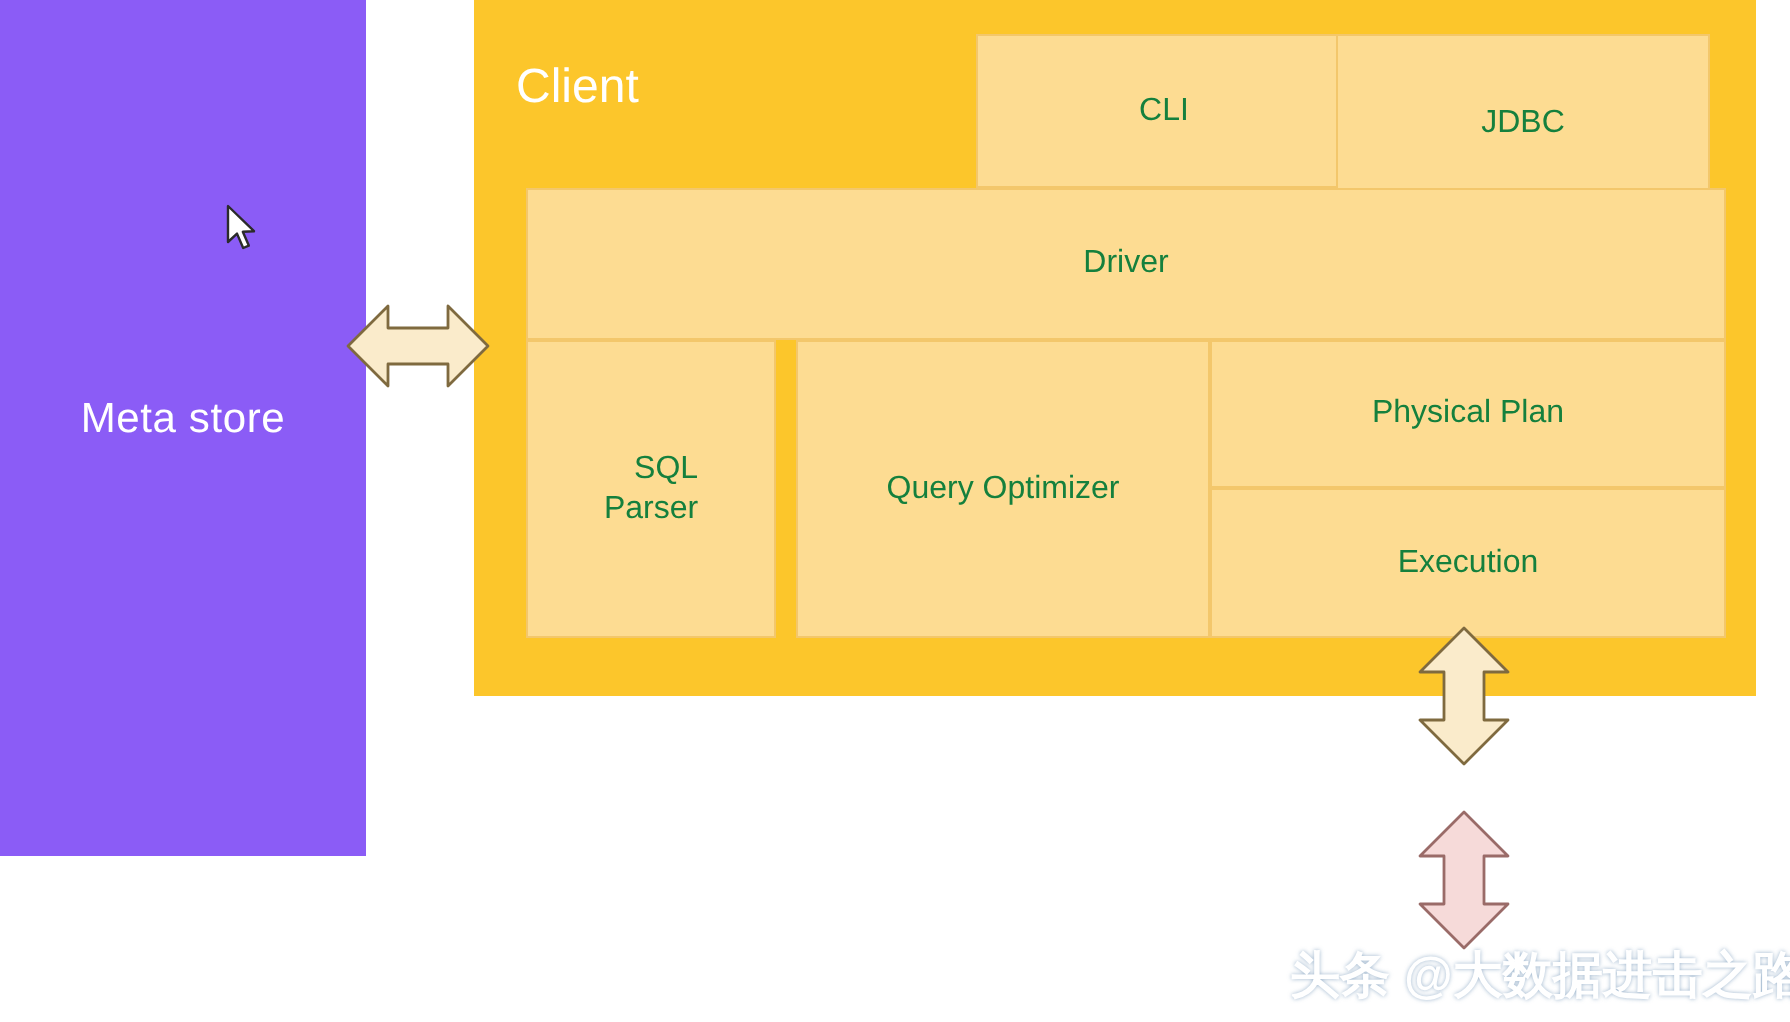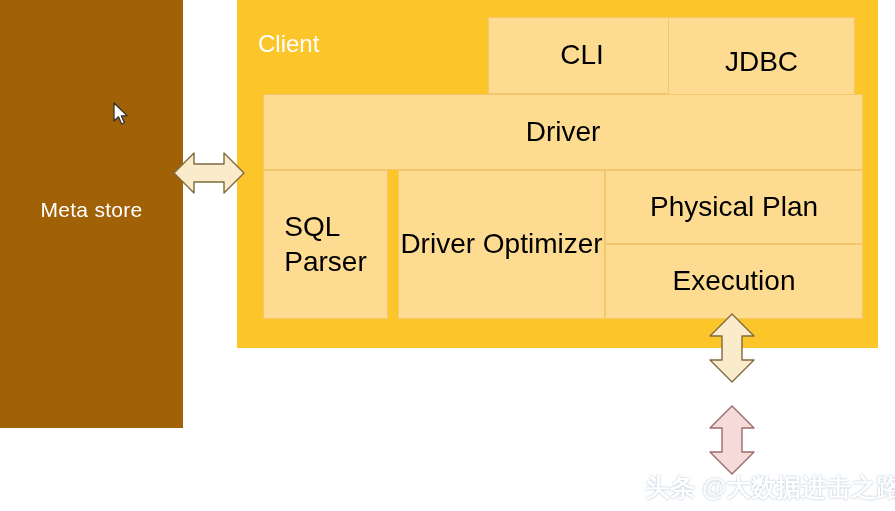--- a/index.html
+++ b/index.html
@@ -16,21 +16,21 @@
     font-family: "Liberation Sans", sans-serif;
   }
 
   
   .metastore {
     position: absolute;
     left: 0px;
     top: 0px;
     width: 183px;
     height: 428px;
-    background: #a16207;
+    background: #8b5cf6;
     box-sizing: border-box;
   }
   .metastore-label {
     position: absolute;
     left: 0;
     top: 198px;
     width: 183px;
     text-align: center;
     color: #ffffff;
     font-size: 21px;
@@ -57,23 +57,23 @@
 
   
   .ibox {
     position: absolute;
     background: #FDDC92;
     border: 1px solid #F3C76B;
     box-sizing: border-box;
     display: flex;
     align-items: center;
     justify-content: center;
-    color: #000000;
-    font-size: 28px;
-    text-align: left;
+    color: #15803d;
+    font-size: 16px;
+    text-align: right;
     line-height: 1.22;
   }
   .box-cli     { left: 488px; top: 17px;  width: 188px; height: 77px; }
   .box-jdbc    { left: 668px; top: 17px;  width: 187px; height: 90px; }
   .box-driver  { left: 263px; top: 94px;  width: 600px; height: 76px; }
   .box-sql     { left: 263px; top: 170px; width: 125px; height: 149px; }
   .box-qopt    { left: 398px; top: 170px; width: 207px; height: 149px; }
   .box-physical{ left: 605px; top: 170px; width: 258px; height: 74px; }
   .box-exec    { left: 605px; top: 244px; width: 258px; height: 75px; }
 
@@ -158,21 +158,21 @@
 
   <div class="ibox box-driver">Driver</div>
 
   <div class="ibox box-sql">
     <div>
       <div>SQL</div>
       <div>Parser</div>
     </div>
   </div>
 
-  <div class="ibox box-qopt">Driver Optimizer</div>
+  <div class="ibox box-qopt">Query Optimizer</div>
 
   <div class="ibox box-physical">Physical Plan</div>
 
   <div class="ibox box-exec">Execution</div>
 
 
 
   <svg class="arrow-h" viewBox="0 0 74 54">
     <polygon points="2,27 22,7 22,18 52,18 52,7 72,27 52,47 52,36 22,36 22,47" fill="#FAEBCB" stroke="#7F6A3F" stroke-width="1.4" stroke-linejoin="round"></polygon>
   </svg>

